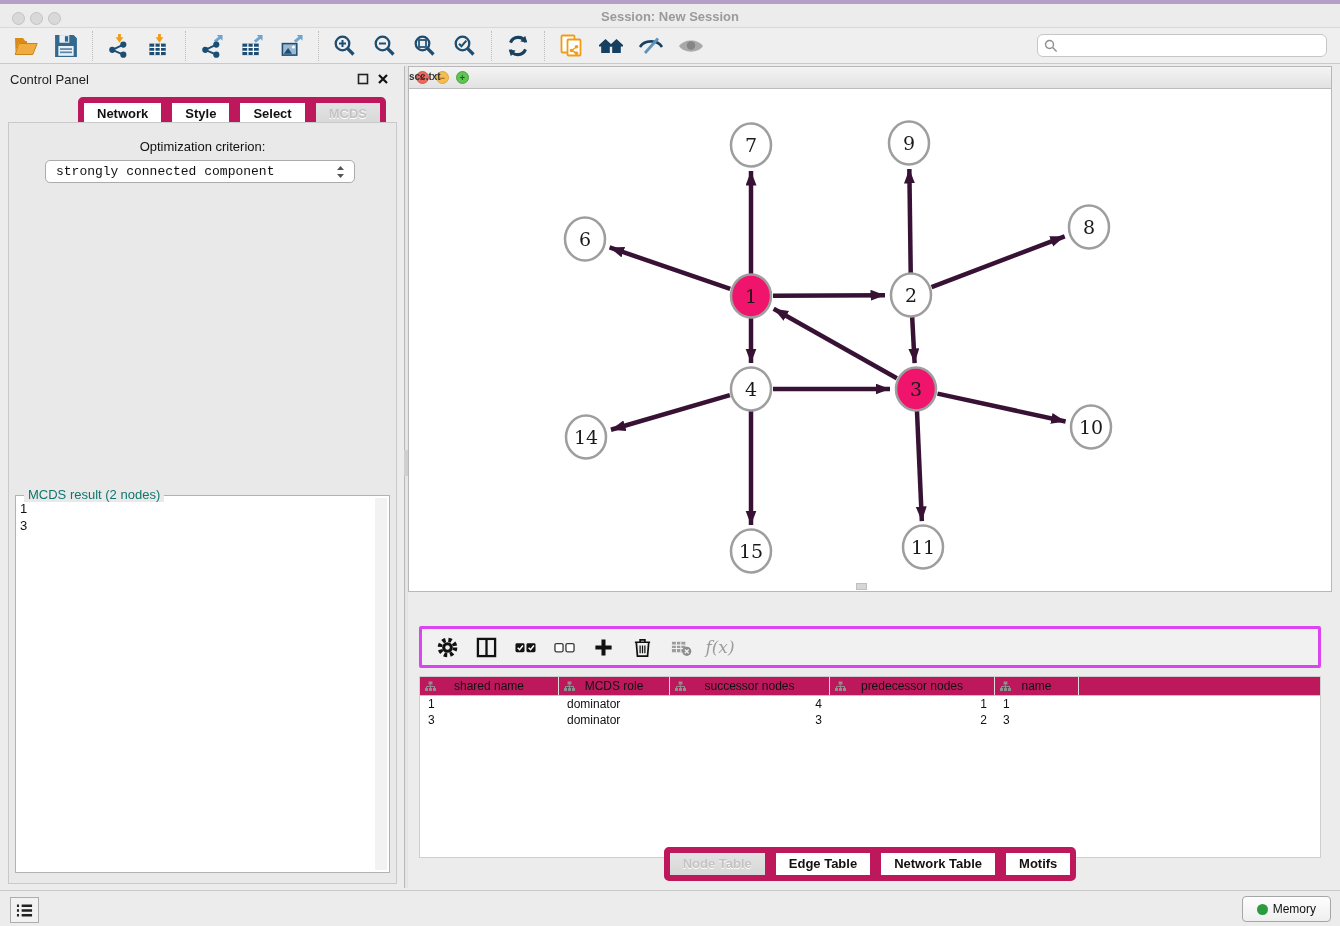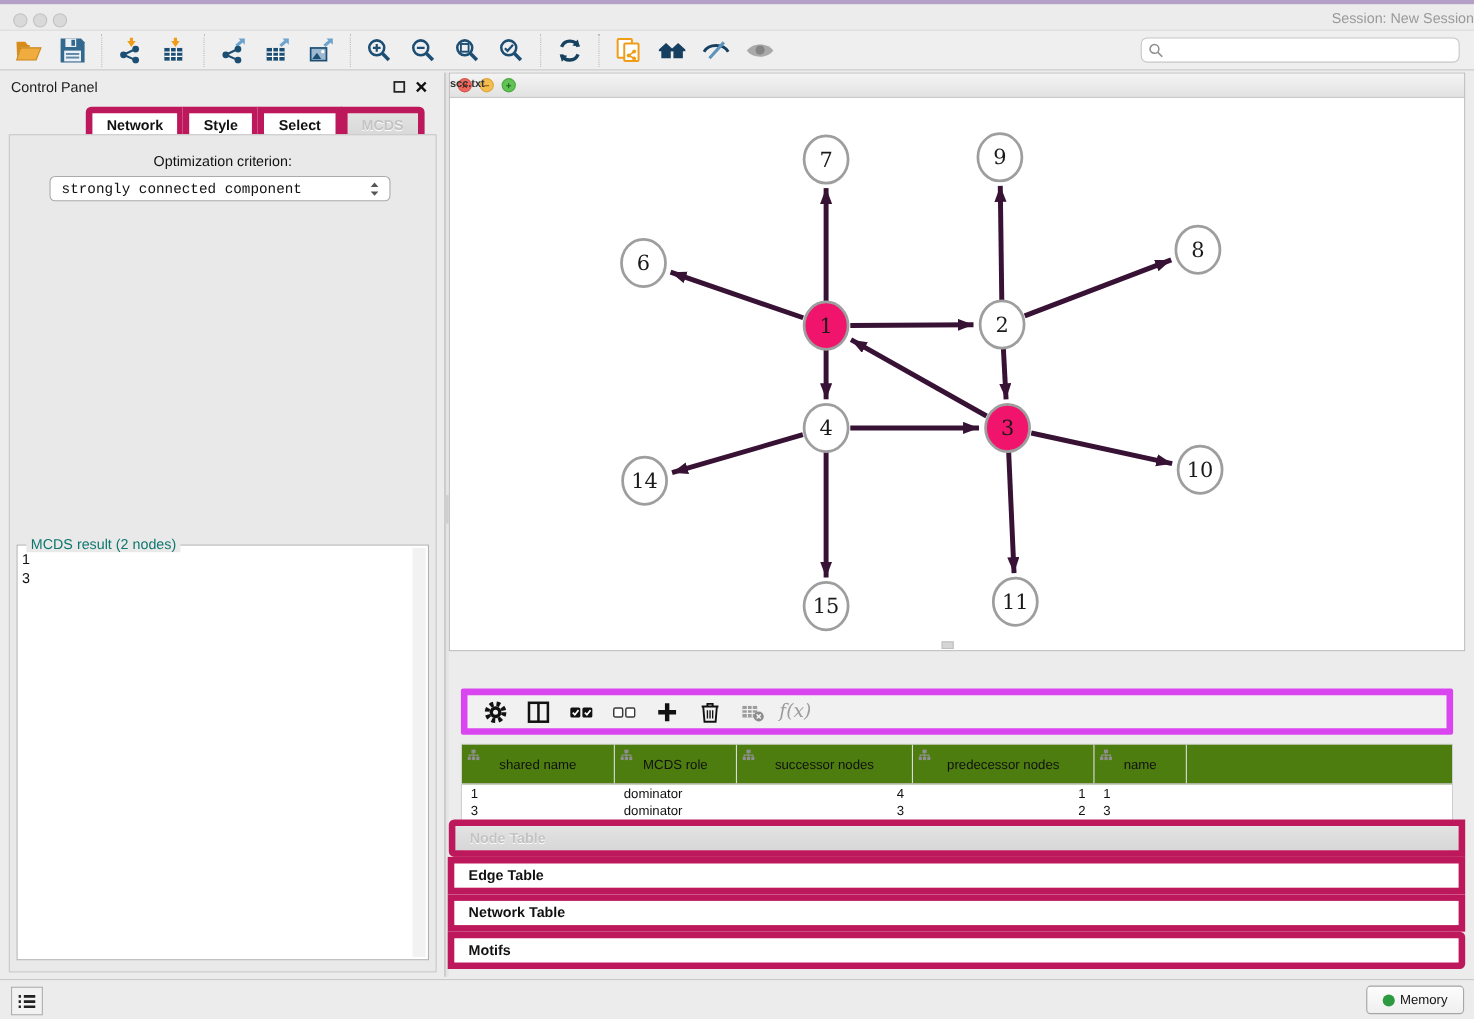--- a/index.html
+++ b/index.html
@@ -5,21 +5,21 @@
   * { margin:0; padding:0; box-sizing:border-box; }
   html,body { width:1340px; height:926px; overflow:hidden;
     font-family:"Liberation Sans", sans-serif; background:#ececec; }
 
   
   #top-strip { position:absolute; left:0; top:0; width:1340px; height:4px; background:#b49fc6; }
   #titlebar { position:absolute; left:0; top:4px; width:1340px; height:24px; background:#ececec;
     border-bottom:1px solid #d8d8d8; }
   #titlebar .dot { position:absolute; top:8px; width:13px; height:13px; border-radius:50%;
     background:#d9d9d9; border:1px solid #c2c2c2; }
-  #win-title { position:absolute; left:0; right:0; top:5px; text-align:right; font-size:13px; color:#9a9a9a; }
+  #win-title { position:absolute; left:0; right:0; top:5px; text-align:center; font-size:13px; color:#9a9a9a;font-weight:bold; }
 
   #main-toolbar { position:absolute; left:0; top:28px; width:1340px; height:36px; background:#efefef;
     border-bottom:1px solid #c9c9c9; display:flex; align-items:center; }
   .tb-group { display:flex; align-items:center; gap:8px; padding:0 10px; }
   .tb-sep { width:1px; height:30px; border-left:1px dotted #bdbdbd; }
   .tb-btn { width:32px; height:28px; display:flex; align-items:center; justify-content:center; }
   .tb-btn svg { width:26px; height:24px; }
   #search-box { position:absolute; right:13px; top:6px; width:290px; height:23px; background:#fff;
     border:1px solid #c6c6c6; border-radius:6px; display:flex; align-items:center; padding:0 6px; }
   #search-box svg { width:14px; height:14px; margin-right:4px; }
@@ -78,36 +78,36 @@
   #tl-min   { left:27px; background:#f5bd4f; border:1px solid #dda73c; color:#96591b; }
   #tl-max   { left:47px; background:#61c354; border:1px solid #4aa73e; color:#1c641c; }
   #net-canvas { position:absolute; left:0; top:22px; width:922px; height:502px; background:#fff; }
   #net-hsplit { position:absolute; left:447px; bottom:1px; width:11px; height:7px;
     background:#d6d6d6; border:1px solid #c0c0c0; }
 
   
   #table-panel { position:absolute; left:408px; top:596px; width:924px; height:292px; background:#ececec; }
   #table-panel .panel-float { right:30px; } #table-panel .panel-close { right:12px; }
   #tp-toolbar { position:absolute; left:11px; top:30px; width:902px; height:42px;
-    background:#f1f1f1; border:6px solid #d946ef; border-radius:2px;
+    background:#f1f1f1; border:3px solid #d946ef; border-radius:2px;
     display:flex; align-items:center; gap:17px; padding:0 14px; }
   .tp-icon { width:22px; height:22px; display:flex; align-items:center; justify-content:center; }
   .tp-icon svg { width:21px; height:21px; }
   .fx-label { font-family:"DejaVu Serif", serif; font-style:italic; font-size:17px; color:#9c9c9c; }
 
   #data-table { position:absolute; left:11px; top:80px; width:902px; height:182px; background:#fff;
     border:1px solid #cfcfcf; font-size:12px; }
-  #table-header { display:flex; height:36px; background:#4d7c0f; border-bottom:1px solid #c4c4c4; }
+  #table-header { display:flex; height:19px; background:#be185d; border-bottom:1px solid #c4c4c4; }
   .th { position:relative; border-right:1px solid #dcdcdc; display:flex; align-items:center;
     justify-content:center; color:#111; }
   .th svg { position:absolute; left:5px; top:4px; width:11px; height:11px; }
   .tr { display:flex; height:16px; }
   .td { padding:1px 8px 0; color:#111; overflow:hidden; white-space:nowrap; }
 
-  #tp-tabs { position:absolute; left:0; right:0; bottom:7px; display:flex; justify-content:center;flex-direction:column; }
+  #tp-tabs { position:absolute; left:0; right:0; bottom:7px; display:flex; justify-content:center; }
 
   
   #status-bar { position:absolute; left:0; top:890px; width:1340px; height:36px; background:#ececec;
     border-top:1px solid #c9c9c9; }
   #list-btn { position:absolute; left:10px; top:6px; width:29px; height:26px; background:#f2f2f2;
     border:1px solid #adadad; display:flex; align-items:center; justify-content:center; }
   #memory-btn { position:absolute; right:9px; top:5px; height:26px; background:linear-gradient(#fdfdfd,#efefef);
     border:1px solid #a6a6a6; border-radius:4px; display:flex; align-items:center; gap:5px; padding:0 14px; }
   #memory-dot { width:11px; height:11px; border-radius:50%; background:#2c9a3f; }
   #memory-label { font-size:12px; color:#111; }

